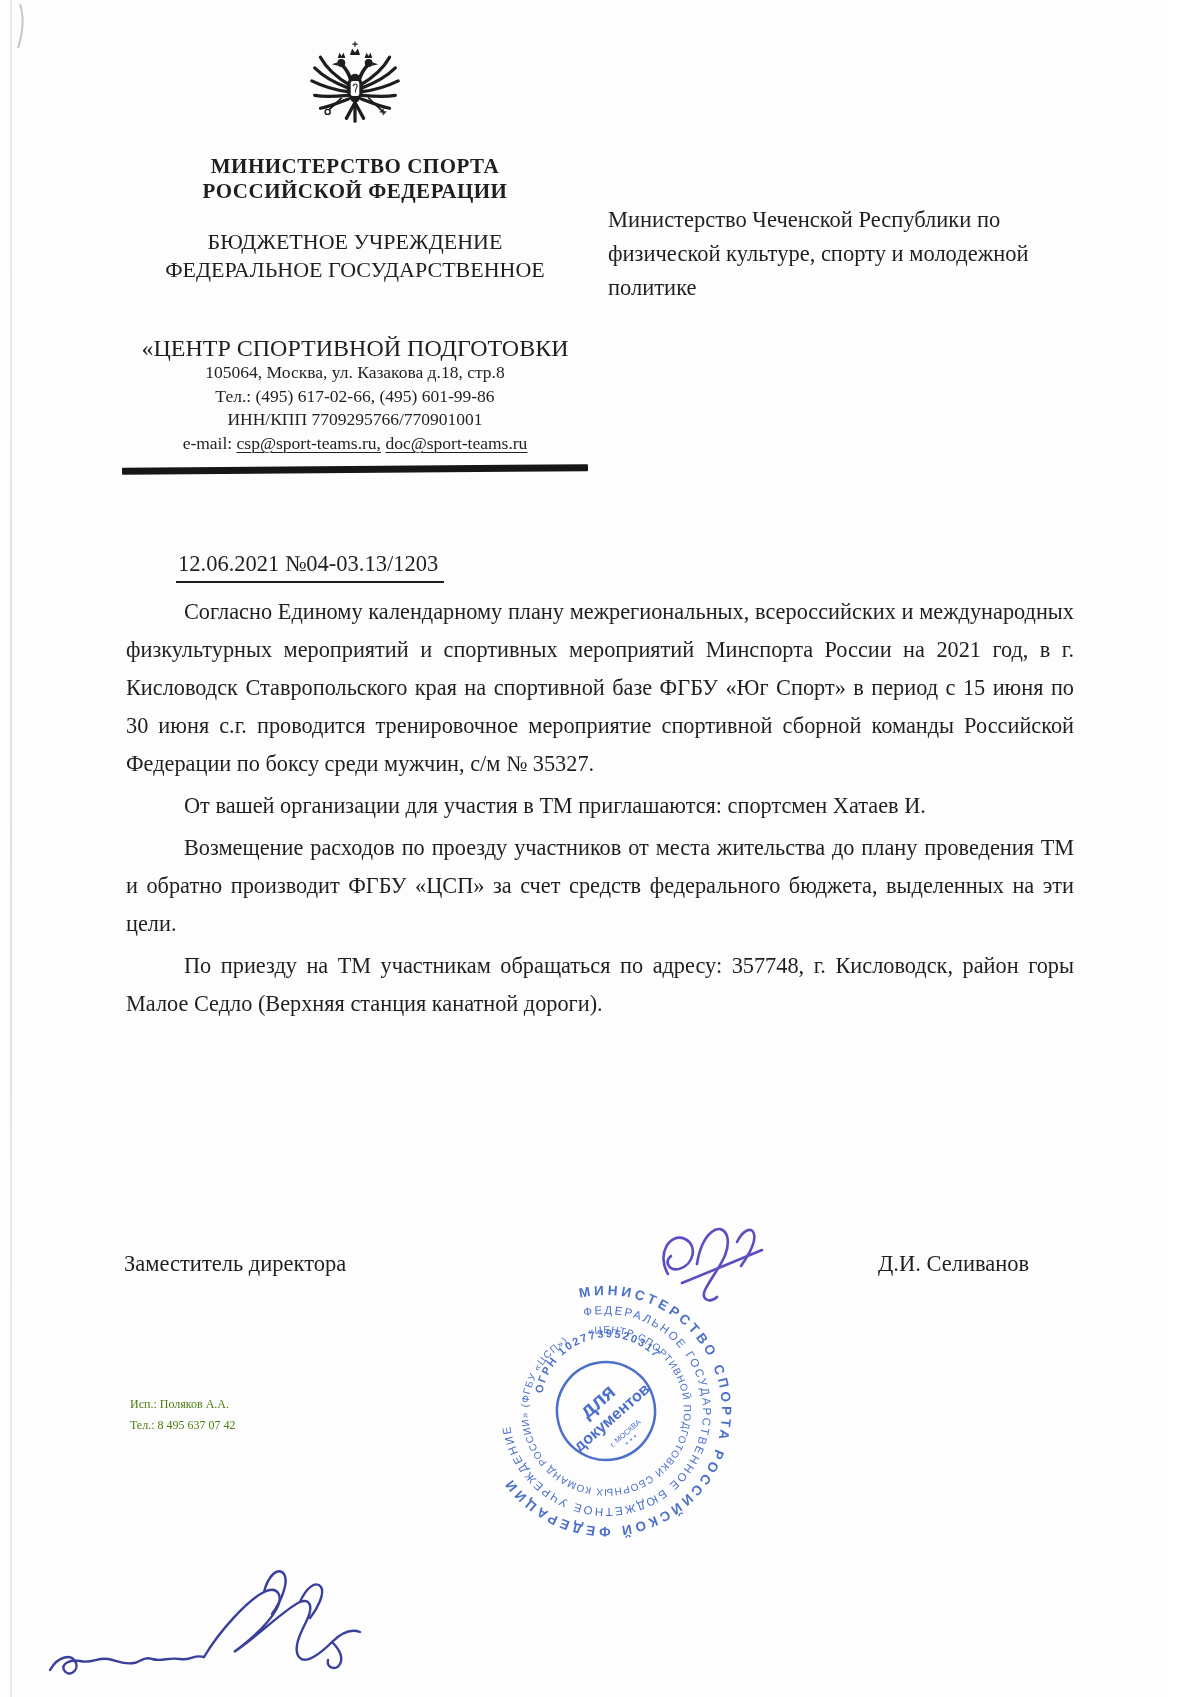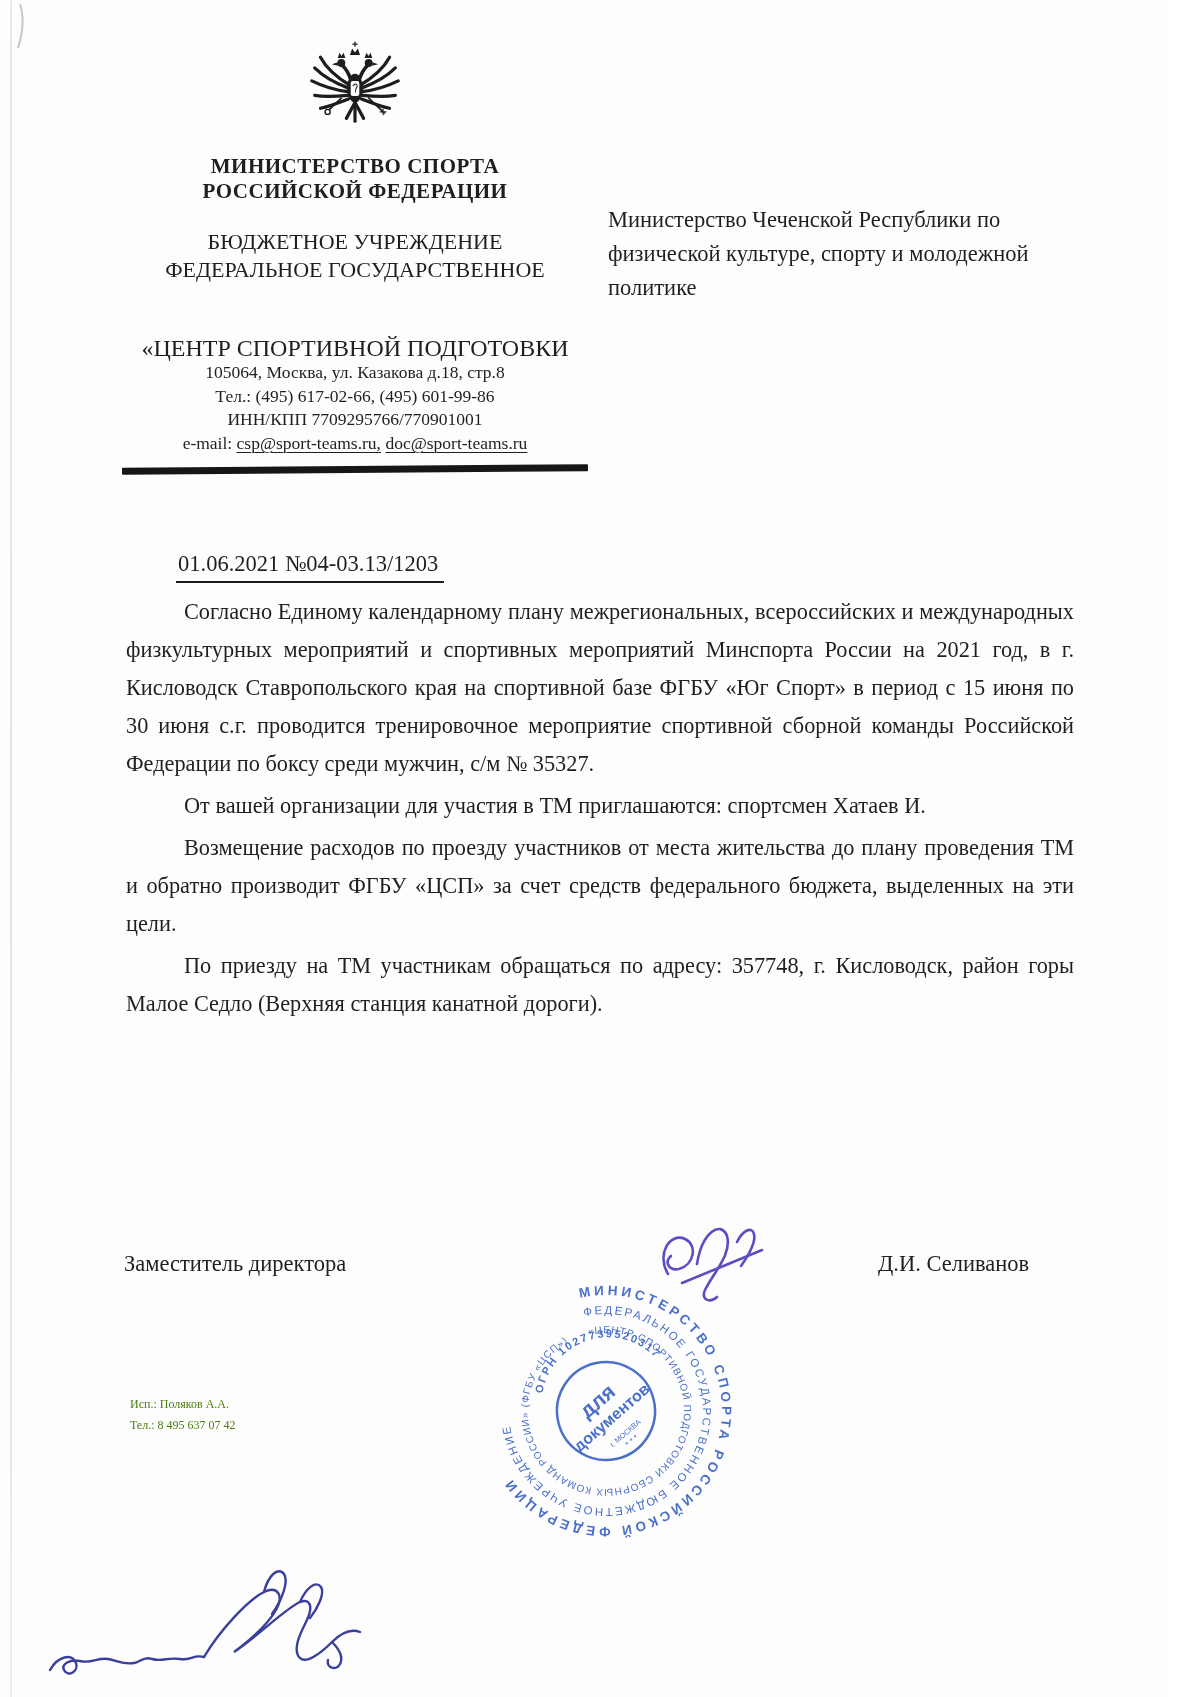--- a/index.html
+++ b/index.html
@@ -132,21 +132,21 @@
       <div>Тел.: (495) 617-02-66, (495) 601-99-86</div>
       <div>ИНН/КПП 7709295766/770901001</div>
       <div><span>e-mail: </span><span class="u">csp@sport-teams.ru,</span><span> </span><span class="u">doc@sport-teams.ru</span></div>
     </div>
   </div>
 
   <div class="lh-rule"></div>
 
   <div class="recipient">Министерство Чеченской Республики по физической культуре, спорту и молодежной политике</div>
 
-  <div class="ref-line">01.06.2021 №04-03.13/1203</div>
+  <div class="ref-line">12.06.2021 №04-03.13/1203</div>
 
   <div class="body-text">
     <p>Согласно Единому календарному плану межрегиональных, всероссийских и международных физкультурных мероприятий и спортивных мероприятий Минспорта России на 2021 год, в г. Кисловодск Ставропольского края на спортивной базе ФГБУ «Юг Спорт» в период с 15 июня по 30 июня с.г. проводится тренировочное мероприятие спортивной сборной команды Российской Федерации по боксу среди мужчин, с/м № 35327.</p>
     <p>От вашей организации для участия в ТМ приглашаются: спортсмен Хатаев И.</p>
     <p>Возмещение расходов по проезду участников от места жительства до плану проведения ТМ и обратно производит ФГБУ «ЦСП» за счет средств федерального бюджета, выделенных на эти цели.</p>
     <p>По приезду на ТМ участникам обращаться по адресу: 357748, г. Кисловодск, район горы Малое Седло (Верхняя станция канатной дороги).</p>
   </div>
 
   <div class="sig-position">Заместитель директора</div>
   <div class="sig-name">Д.И. Селиванов</div>

